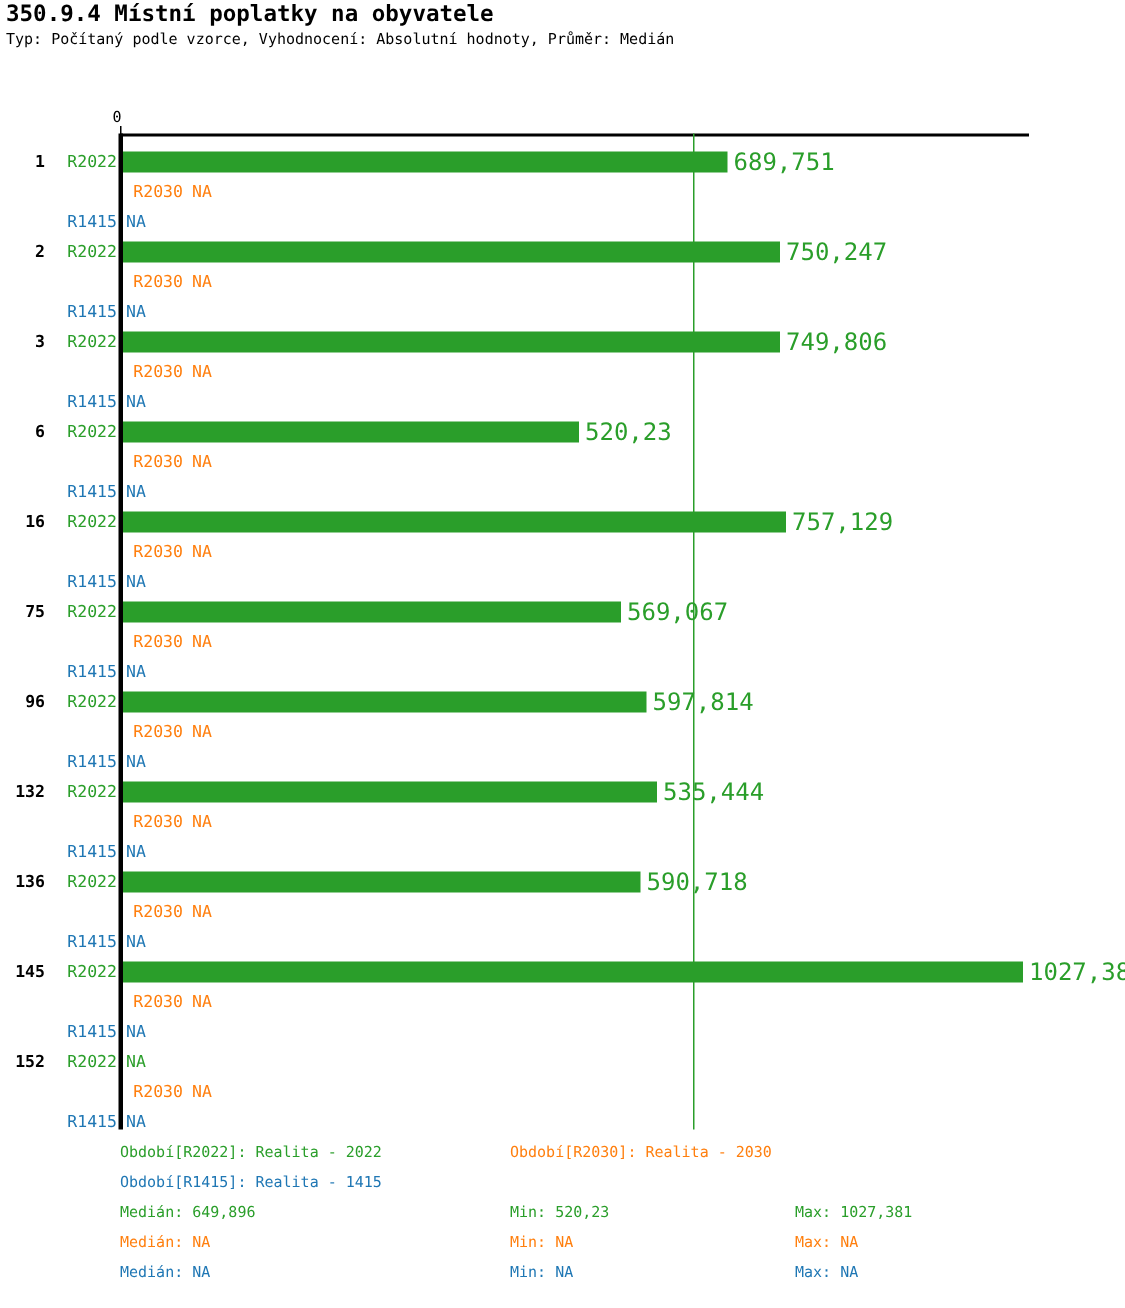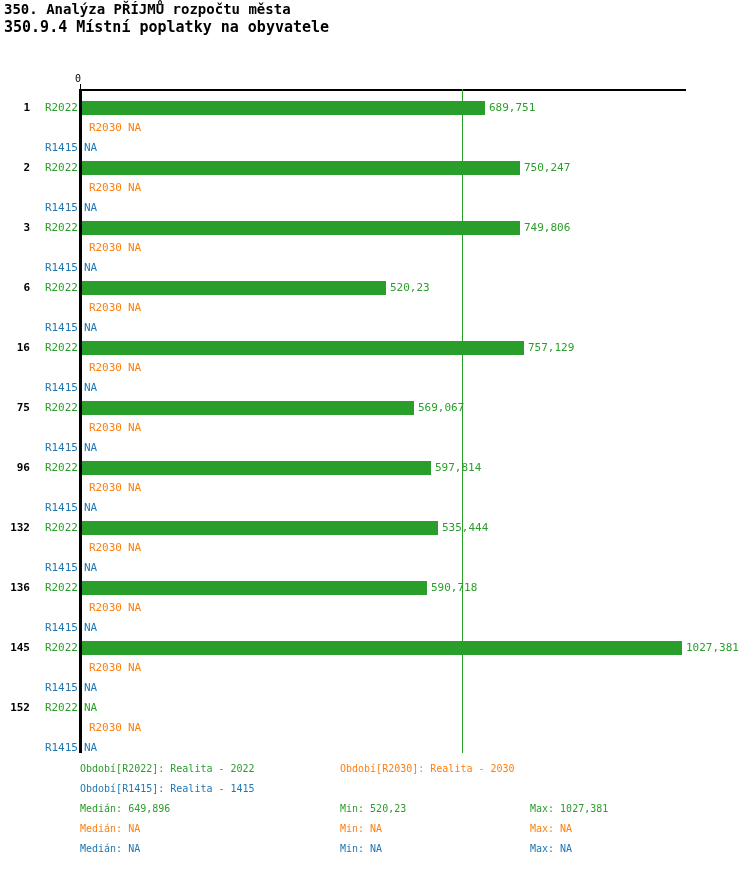--- a/index.html
+++ b/index.html
@@ -113,21 +113,21 @@
   }
   .bar {
     position: absolute;
     left: 82px;
     top: 3px;
     height: 14px;
   }
   .bar-value {
     position: absolute;
     top: 3px;
-    font-size: 11px;
+    font-size: 16px;
     line-height: 14px;
     white-space: nowrap;
   }
   .na-value {
     position: absolute;
     left: 84px;
     top: 3px;
     font-size: 11px;
     line-height: 14px;
     white-space: nowrap;
@@ -148,22 +148,22 @@
   }
   .f-line { position: absolute; height: 20px; white-space: nowrap; line-height: 14px; }
   .f-c0 { left: 80px; }
   .f-c1 { left: 340px; }
   .f-c2 { left: 530px; }
 </style>
 </head>
 <body>
 
 <div class="header">
-  <p class="title-1">350. Analýza PŘÍJMŮ rozpočtu města</p>
   <p class="title-2">350.9.4 Místní poplatky na obyvatele</p>
+  <p class="subtitle">Typ: Počítaný podle vzorce, Vyhodnocení: Absolutní hodnoty, Průměr: Medián</p>
 </div>
 
 <div class="plot">
   <div class="axis-zero-label">0</div>
   <div class="axis-tick"></div>
   <div class="axis-top-line"></div>
   <div class="axis-vline"></div>
   <div class="median-line" id="median-line" style="left: 462px;"></div>
   <div id="rows-container">
       <div class="group" style="top: 22px;">

